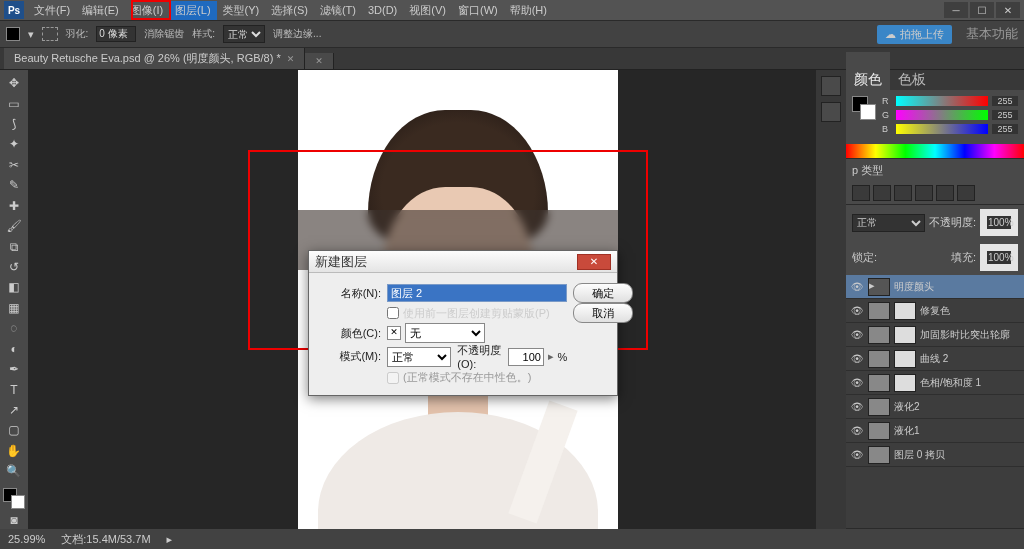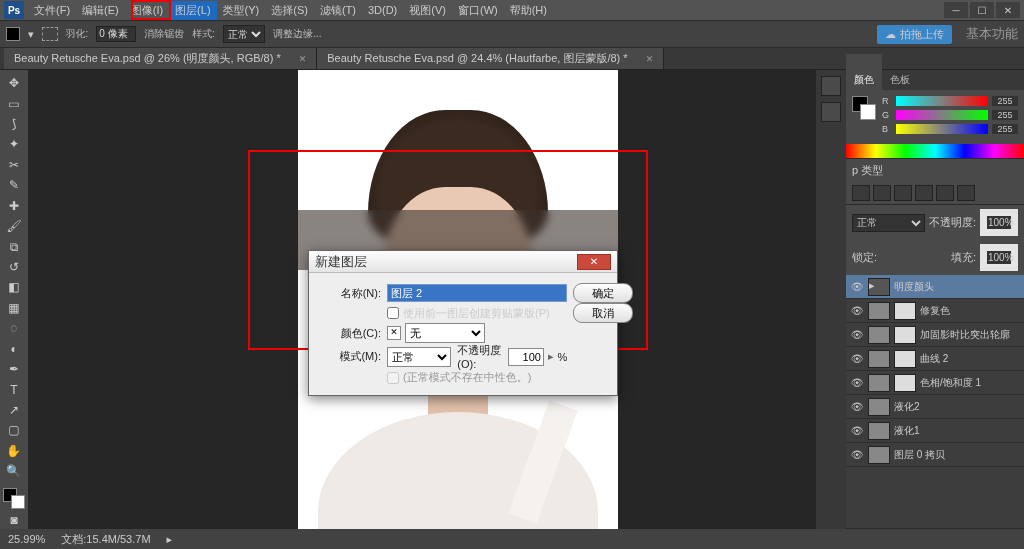--- a/index.html
+++ b/index.html
@@ -10,21 +10,21 @@
 .menubar .mitem.active{background:#1f6abf}
 .winctrl{margin-left:auto;display:flex;gap:2px}
 .winctrl span{width:24px;height:16px;display:flex;align-items:center;justify-content:center;background:#3f3f3f;font-size:10px}
 .optionsbar{background:#424242;height:28px;display:flex;align-items:center;padding:0 6px;gap:8px;border-top:1px solid #2a2a2a;border-bottom:1px solid #2a2a2a}
 .optionsbar .swatch{width:14px;height:14px;background:#000;border:1px solid #888}
 .optionsbar .lbl{color:#bbb;font-size:10px}
 .optionsbar input{background:#333;border:1px solid #222;color:#ddd;width:40px;height:16px;font-size:10px;padding:0 2px}
 .optionsbar select{background:#333;border:1px solid #222;color:#ddd;height:18px;font-size:10px}
 .upload-btn{margin-left:auto;background:#3a86c7;color:#fff;padding:2px 8px;border-radius:2px;display:flex;align-items:center;gap:4px;margin-right:6px}
 .tabbar{background:#383838;height:22px;display:flex;align-items:flex-end;padding:0 4px;border-bottom:1px solid #222}
-.tab{background:#494949;padding:3px 10px;font-size:10px;color:#ddd;border-right:1px solid #222;display:flex;align-items:center;gap:18px}
+.tab{background:#494949;padding:3px 10px;font-size:10px;color:#ddd;border-right:1px solid #222;display:flex;align-items:center;gap:6px}
 .tab .x{font-size:9px;color:#999}
 .main{position:absolute;top:70px;left:0;right:0;bottom:20px;display:flex}
 .toolbox{width:28px;background:#494949;display:flex;flex-direction:column;align-items:center;gap:2px;padding-top:4px}
 .tool{width:22px;height:20px;display:flex;align-items:center;justify-content:center;color:#ccc;font-size:12px}
 .tool.color{margin-top:6px;position:relative;width:22px;height:22px}
 .tool.color .fg{position:absolute;width:14px;height:14px;background:#000;border:1px solid #888;top:0;left:0}
 .tool.color .bg{position:absolute;width:14px;height:14px;background:#fff;border:1px solid #888;bottom:0;right:0}
 .canvaswrap{flex:1;background:#262626;position:relative;overflow:hidden}
 .canvas{position:absolute;left:270px;top:0;width:320px;height:460px;background:#fff}
 .portrait{position:absolute;inset:0;display:flex;flex-direction:column;align-items:center}
@@ -33,21 +33,21 @@
 .neck{width:60px;height:60px;background:#e3c2ac;margin-top:-10px}
 .shoulders{width:280px;height:120px;background:#efeae6;border-radius:140px 140px 0 0/100px 100px 0 0;margin-top:-10px;position:relative}
 .strap{position:absolute;width:30px;height:120px;background:#f5f1ed;right:40px;top:-10px;transform:rotate(20deg)}
 .blurbar{position:absolute;left:0;right:0;top:140px;height:60px;background:rgba(60,50,45,0.6);backdrop-filter:blur(4px)}
 .redbox{position:absolute;left:220px;top:80px;width:400px;height:200px;border:2px solid #e00;pointer-events:none}
 .rightdock{width:30px;background:#383838;display:flex;flex-direction:column;align-items:center;padding-top:6px;gap:6px}
 .rightdock .icn{width:20px;height:20px;background:#4a4a4a;border:1px solid #222}
 .panels{width:178px;background:#494949;display:flex;flex-direction:column}
 .panel{border-bottom:1px solid #2a2a2a}
 .panel .tabs{display:flex;background:#383838;height:20px;align-items:center}
-.panel .ptab{padding:19px 8px;font-size:10px;color:#bbb}
+.panel .ptab{padding:19px 8px;font-size:14px;color:#bbb}
 .panel .ptab.active{background:#494949;color:#eee}
 .colorpanel{padding:6px;display:flex;gap:6px;align-items:flex-start}
 .colorpanel .sw{width:24px;height:24px;position:relative}
 .colorpanel .sw .f{position:absolute;width:16px;height:16px;background:#000;border:1px solid #888}
 .colorpanel .sw .b{position:absolute;width:16px;height:16px;background:#fff;border:1px solid #888;bottom:0;right:0}
 .sliders{flex:1;display:flex;flex-direction:column;gap:4px}
 .srow{display:flex;align-items:center;gap:4px}
 .srow .lab{width:10px;font-size:9px}
 .srow .bar{flex:1;height:10px}
 .srow .bar.r{background:linear-gradient(90deg,cyan,red)}
@@ -126,21 +126,20 @@
     </div>
   <span style="color:#999;font-size:13px">基本功能</span>
 </div>
 
 <div class="tabbar">
   <div class="tab">
       <span>Beauty Retusche Eva.psd @ 26% (明度颜头, RGB/8) *</span>
       <span class="x">✕</span>
     </div>
   <div class="tab">
-      <span>Beauty Retusche Eva.psd @ 24.4% (Hautfarbe, 图层蒙版/8) *</span>
       <span class="x">✕</span>
     </div>
 </div>
 
 <div class="main">
   <div class="toolbox">
     <div class="tool">✥</div>
     <div class="tool">▭</div>
     <div class="tool">⟆</div>
     <div class="tool">✦</div>

